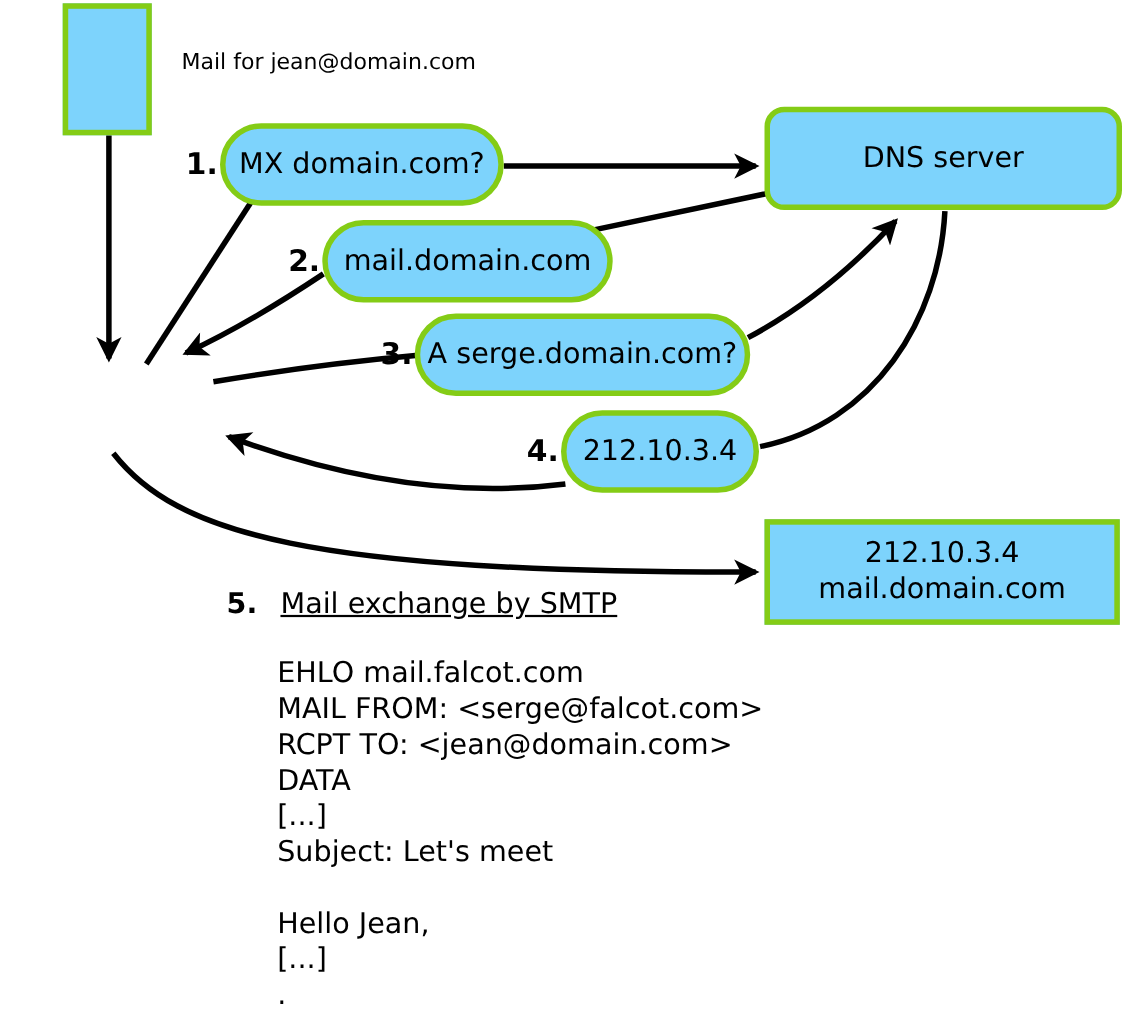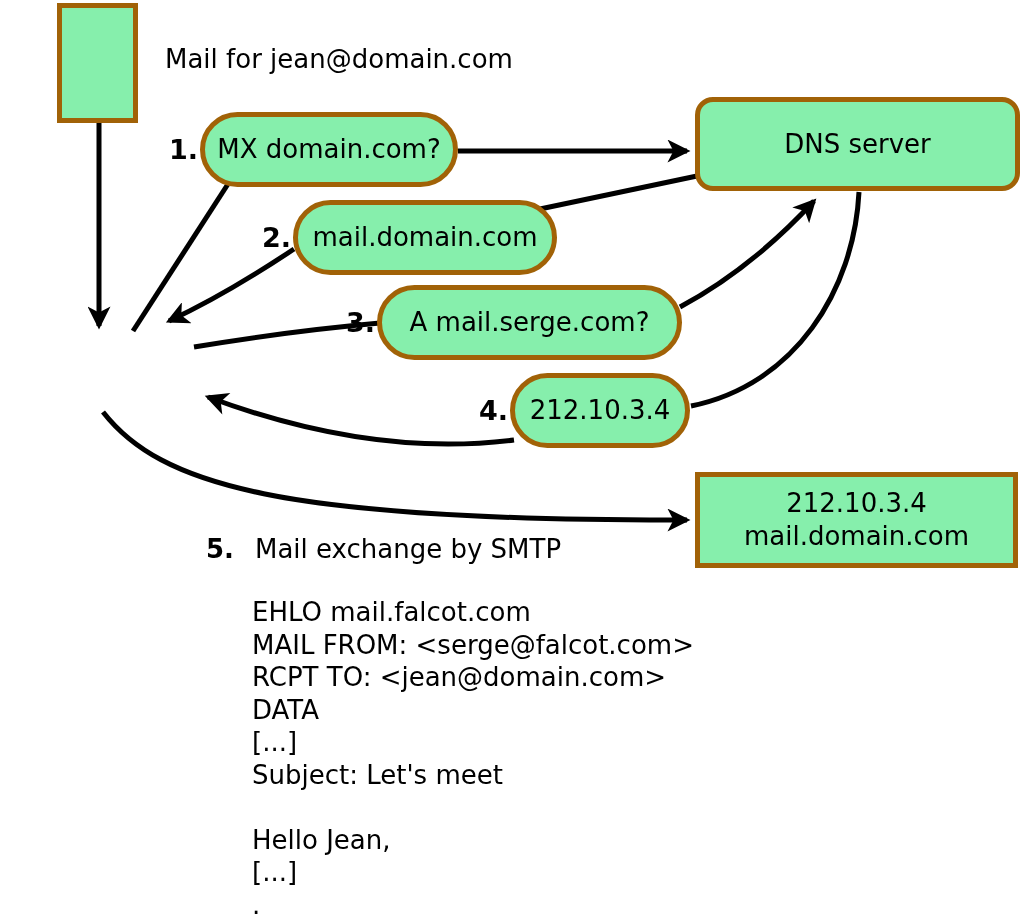--- a/index.html
+++ b/index.html
@@ -9,22 +9,22 @@
     height: 919px;
     background: #fff;
     color: #000;
     font-family: "DejaVu Sans", "Liberation Sans", sans-serif;
     overflow: hidden;
   }
   svg.connectors { position: absolute; left: 0; top: 0; }
   .node {
     position: absolute;
     box-sizing: border-box;
-    border: 5px solid #a16207;
-    background: #86efac;
+    border: 5px solid #84cc16;
+    background: #7dd3fc;
     display: flex;
     align-items: center;
     justify-content: center;
     font-size: 26px;
     text-align: center;
     line-height: 33px;
   }
   .node.column { flex-direction: column; }
   .pill { border-radius: 38px; }
   .step-num {
@@ -34,33 +34,33 @@
     display: flex;
     align-items: center;
     justify-content: flex-end;
     font-weight: bold;
     font-size: 27px;
   }
   .title {
     position: absolute;
     left: 165px;
     top: 44px;
-    font-size: 26px;
+    font-size: 20px;
     white-space: nowrap;
   }
   .step5 {
     position: absolute;
     left: 206px;
     top: 534px;
     display: flex;
     font-size: 26px;
     white-space: nowrap;
   }
   .step5 .num { font-weight: bold; }
-  .step5 .lbl { margin-left: 21px; }
+  .step5 .lbl { margin-left: 21px; text-decoration: underline; }
   .smtp {
     position: absolute;
     left: 252px;
     top: 596px;
     font-size: 26px;
     line-height: 32.5px;
     white-space: pre;
   }
 </style>
 </head>
@@ -100,21 +100,21 @@
     <div>mail.domain.com</div>
   </div>
 
   <div class="step-num" style="left:138px; top:112px;">1.</div>
   <div class="node pill" style="left:200px; top:112px; width:258px; height:75px;">MX domain.com?</div>
 
   <div class="step-num" style="left:231px; top:200px;">2.</div>
   <div class="node pill" style="left:293px; top:200px; width:264px; height:75px;">mail.domain.com</div>
 
   <div class="step-num" style="left:315px; top:285px;">3.</div>
-  <div class="node pill" style="left:377px; top:285px; width:305px; height:75px;">A mail.serge.com?</div>
+  <div class="node pill" style="left:377px; top:285px; width:305px; height:75px;">A serge.domain.com?</div>
 
   <div class="step-num" style="left:448px; top:373px;">4.</div>
   <div class="node pill" style="left:510px; top:373px; width:180px; height:75px;">212.10.3.4</div>
 
   <div class="step5">
     <span class="num">5.</span>
     <span class="lbl">Mail exchange by SMTP</span>
   </div>
 
   <div class="smtp">EHLO mail.falcot.com

